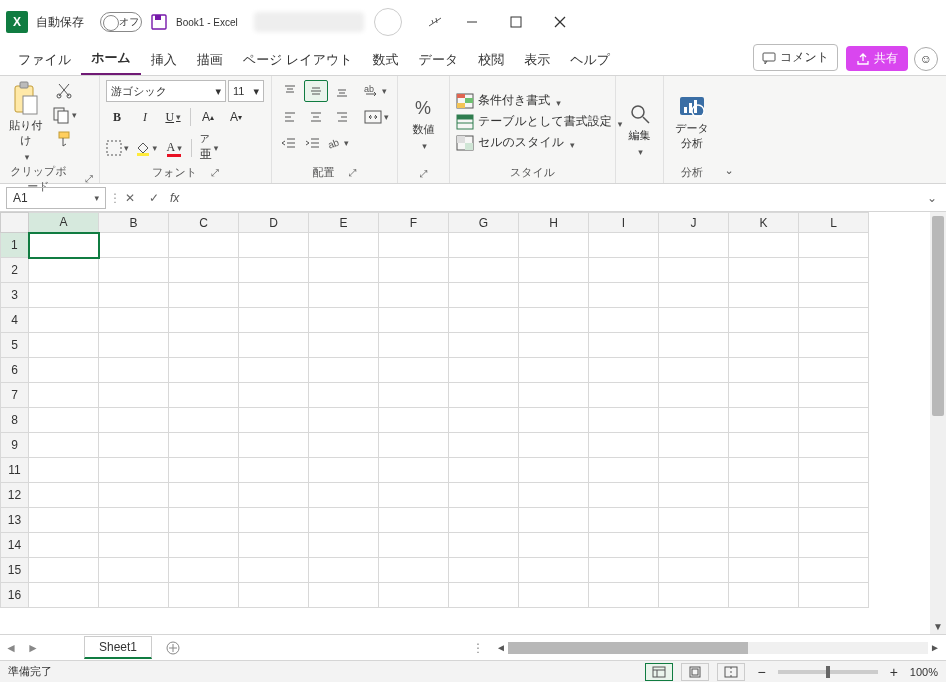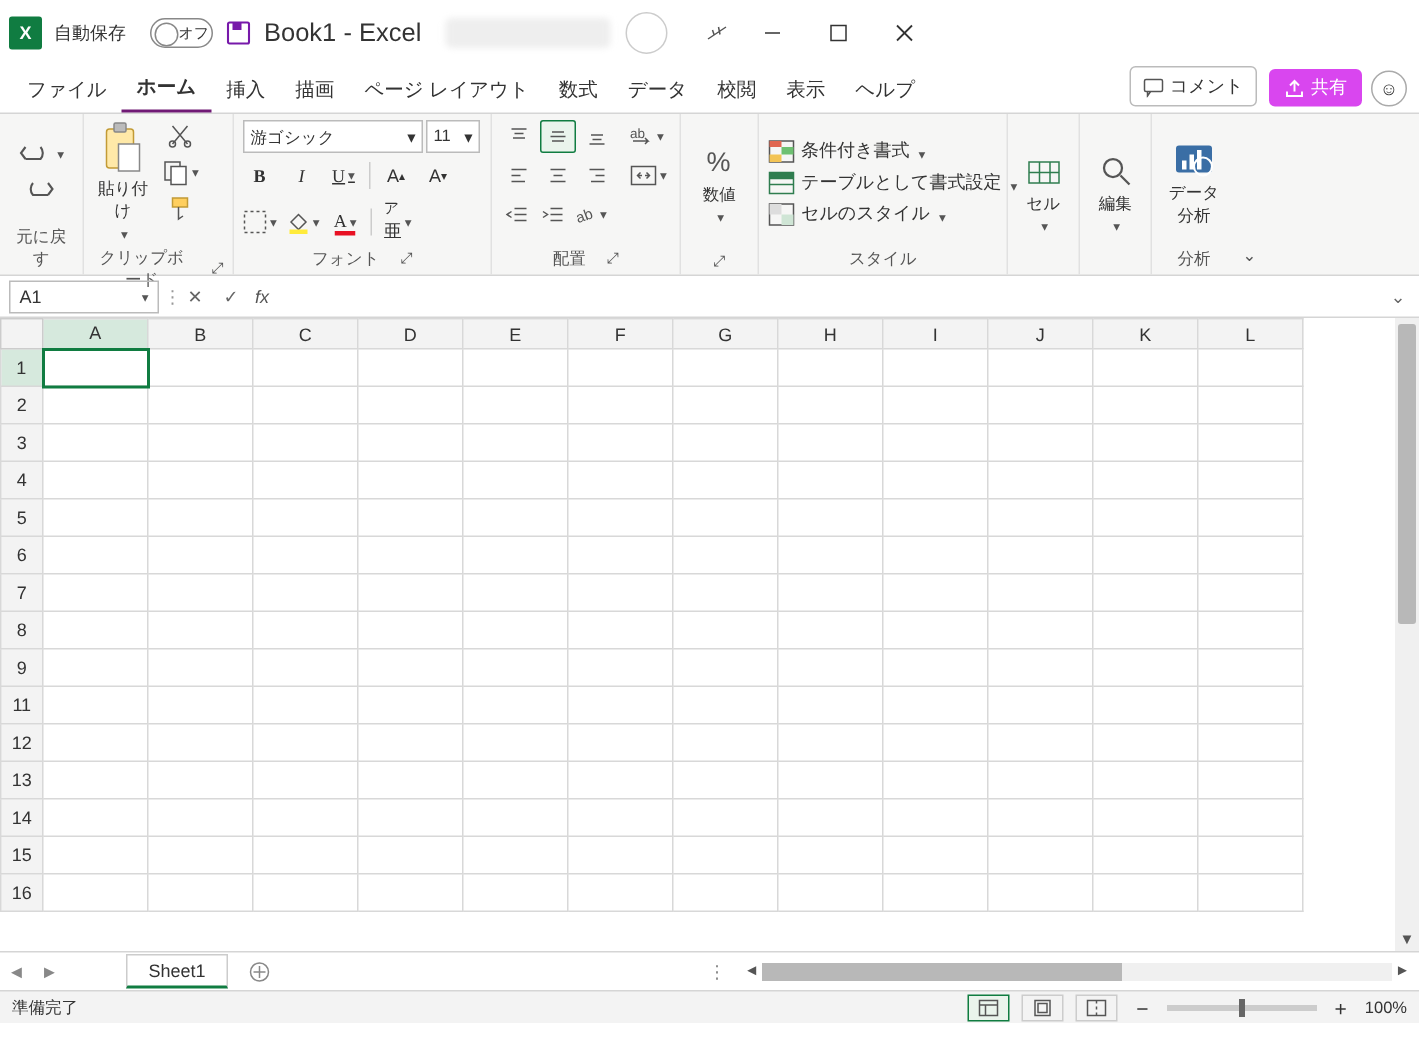--- a/index.html
+++ b/index.html
@@ -5,21 +5,21 @@
 * { box-sizing: border-box; margin: 0; padding: 0; font-family: "Segoe UI", "Yu Gothic UI", sans-serif; }
 body { width: 946px; height: 694px; background: #fff; overflow: hidden; font-size: 12px; color: #333; }
 
 
 .titlebar { height: 44px; background: #fff; display: flex; align-items: center; padding: 0 6px; border-bottom: 0; }
 .titlebar .excel-logo { width: 22px; height: 22px; background: #107c41; color: #fff; display: flex; align-items: center; justify-content: center; font-weight: bold; font-size: 12px; border-radius: 2px; margin-right: 8px; }
 .titlebar .autosave-label { font-size: 12px; margin-right: 16px; }
 .titlebar .toggle { width: 42px; height: 20px; border: 1px solid #888; border-radius: 10px; display: flex; align-items: center; font-size: 10px; padding-left: 18px; position: relative; margin-right: 8px; }
 .titlebar .toggle::before { content:""; position:absolute; left:2px; top:2px; width:14px; height:14px; border:1px solid #888; border-radius:50%; background:#fff; }
 .titlebar .save-icon { width:18px; height:18px; margin-right: 8px; }
-.titlebar .doc-title { font-size: 17px; margin-right: 16px; }
+.titlebar .doc-title { font-size: 10px; margin-right: 16px; }
 .titlebar .search-box { width: 206px; height: 28px; border: 1px solid #bbb; border-radius: 4px; display: flex; align-items: center; padding: 0 8px; color: #666; margin: 0 auto 0 8px; }
 .titlebar .search-box svg { margin-right: 8px; }
 .titlebar .user-blur { width: 110px; height:20px; background: #eee; border-radius: 4px; filter: blur(2px); margin-right: 6px; }
 .titlebar .user-circle { width: 28px; height: 28px; border:1px solid #ccc; border-radius:50%; margin: 0 18px 0 4px; }
 .titlebar .winbtn { width: 44px; height: 30px; display:flex; align-items:center; justify-content:center; }
 .titlebar .micbtn { width:30px; }
 
 
 .tabstrip { height: 32px; display: flex; align-items: flex-end; padding: 0 8px; border-bottom: 1px solid #d5d5d5; }
 .tabstrip .tab { padding: 6px 10px 6px; font-size: 13px; cursor: pointer; }
@@ -159,38 +159,20 @@
     <svg width="14" height="14">
         <path d="M7 2v7M4 5l3-3 3 3M2 9v3h10V9" fill="none" stroke="#fff" stroke-width="1.3"></path>
       </svg>
     <span>共有</span>
   </div>
   <div class="smiley">☺</div>
 </div>
 
 <div class="ribbon">
 
-  <div class="group" style="width:56px">
-    <div class="group-body" style="flex-direction:column;align-items:center;justify-content:center;gap:8px">
-      <div class="small-row">
-          <svg width="22" height="16">
-            <path d="M15 4a6 6 0 0 1 0 8H5M5 4l-3 4 3 4" fill="none" stroke="#555" stroke-width="1.4"></path>
-          </svg>
-          <span class="caret"></span>
-        </div>
-      <div>
-          <svg width="22" height="16">
-            <path d="M5 4a6 6 0 0 0 0 8h10M15 4l3 4-3 4" fill="none" stroke="#555" stroke-width="1.4"></path>
-          </svg>
-        </div>
-    </div>
-    <div class="group-label">
-        <span>元に戻す</span>
-      </div>
-  </div>
 
   <div class="group" style="width:100px">
     <div class="group-body">
       <div class="bigbtn">
         <svg width="30" height="36">
             <rect x="4" y="6" width="18" height="26" rx="2" fill="#ffe9a8" stroke="#c29b36"></rect>
             <rect x="9" y="2" width="8" height="6" rx="1" fill="#bbb" stroke="#888"></rect>
             <rect x="12" y="16" width="14" height="18" fill="#fff" stroke="#888"></rect>
           </svg>
         <span>貼り付け</span>
@@ -427,35 +409,20 @@
           </svg>
         <span class="label">セルのスタイル</span>
           <span class="caret"></span>
       </div>
     </div>
     <div class="group-label">
         <span>スタイル</span>
       </div>
   </div>
 
-  <div class="group" style="width:48px">
-    <div class="group-body" style="align-items:center;justify-content:center">
-      <div class="bigbtn">
-        <svg width="24" height="24">
-            <rect x="2" y="6" width="20" height="14" fill="none" stroke="#2f7d4f"></rect>
-            <line x1="2" y1="13" x2="22" y2="13" stroke="#2f7d4f"></line>
-            <line x1="9" y1="6" x2="9" y2="20" stroke="#2f7d4f"></line>
-            <line x1="16" y1="6" x2="16" y2="20" stroke="#2f7d4f"></line>
-          </svg>
-        <span>セル</span>
-          <span class="caret"></span>
-      </div>
-    </div>
-    <div class="group-label"></div>
-  </div>
 
   <div class="group" style="width:48px">
     <div class="group-body" style="align-items:center;justify-content:center">
       <div class="bigbtn">
         <svg width="24" height="24">
             <circle cx="10" cy="10" r="6" fill="none" stroke="#555" stroke-width="1.5"></circle>
             <line x1="15" y1="15" x2="21" y2="21" stroke="#555" stroke-width="1.5"></line>
           </svg>
         <span>編集</span>
           <span class="caret"></span>

